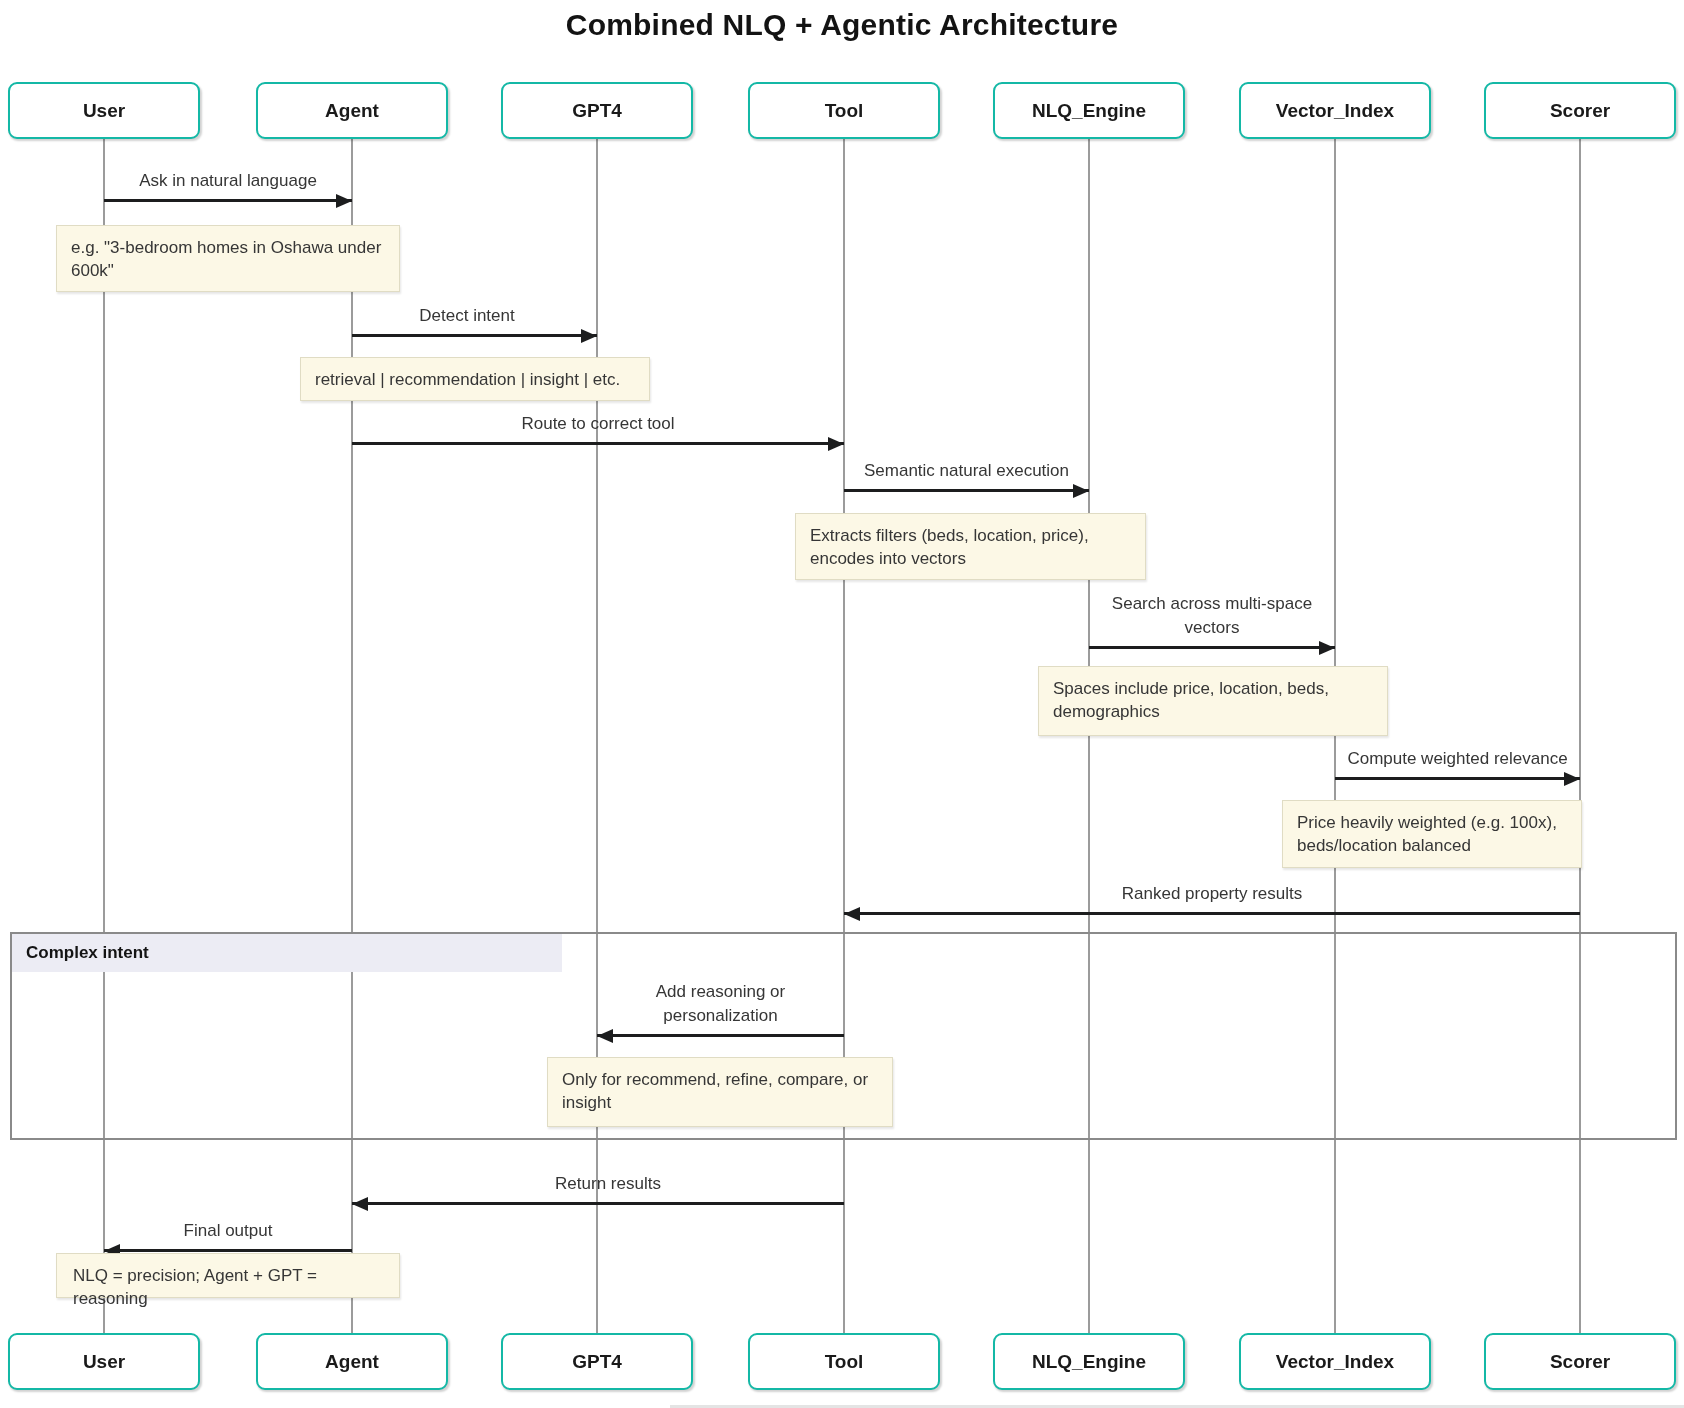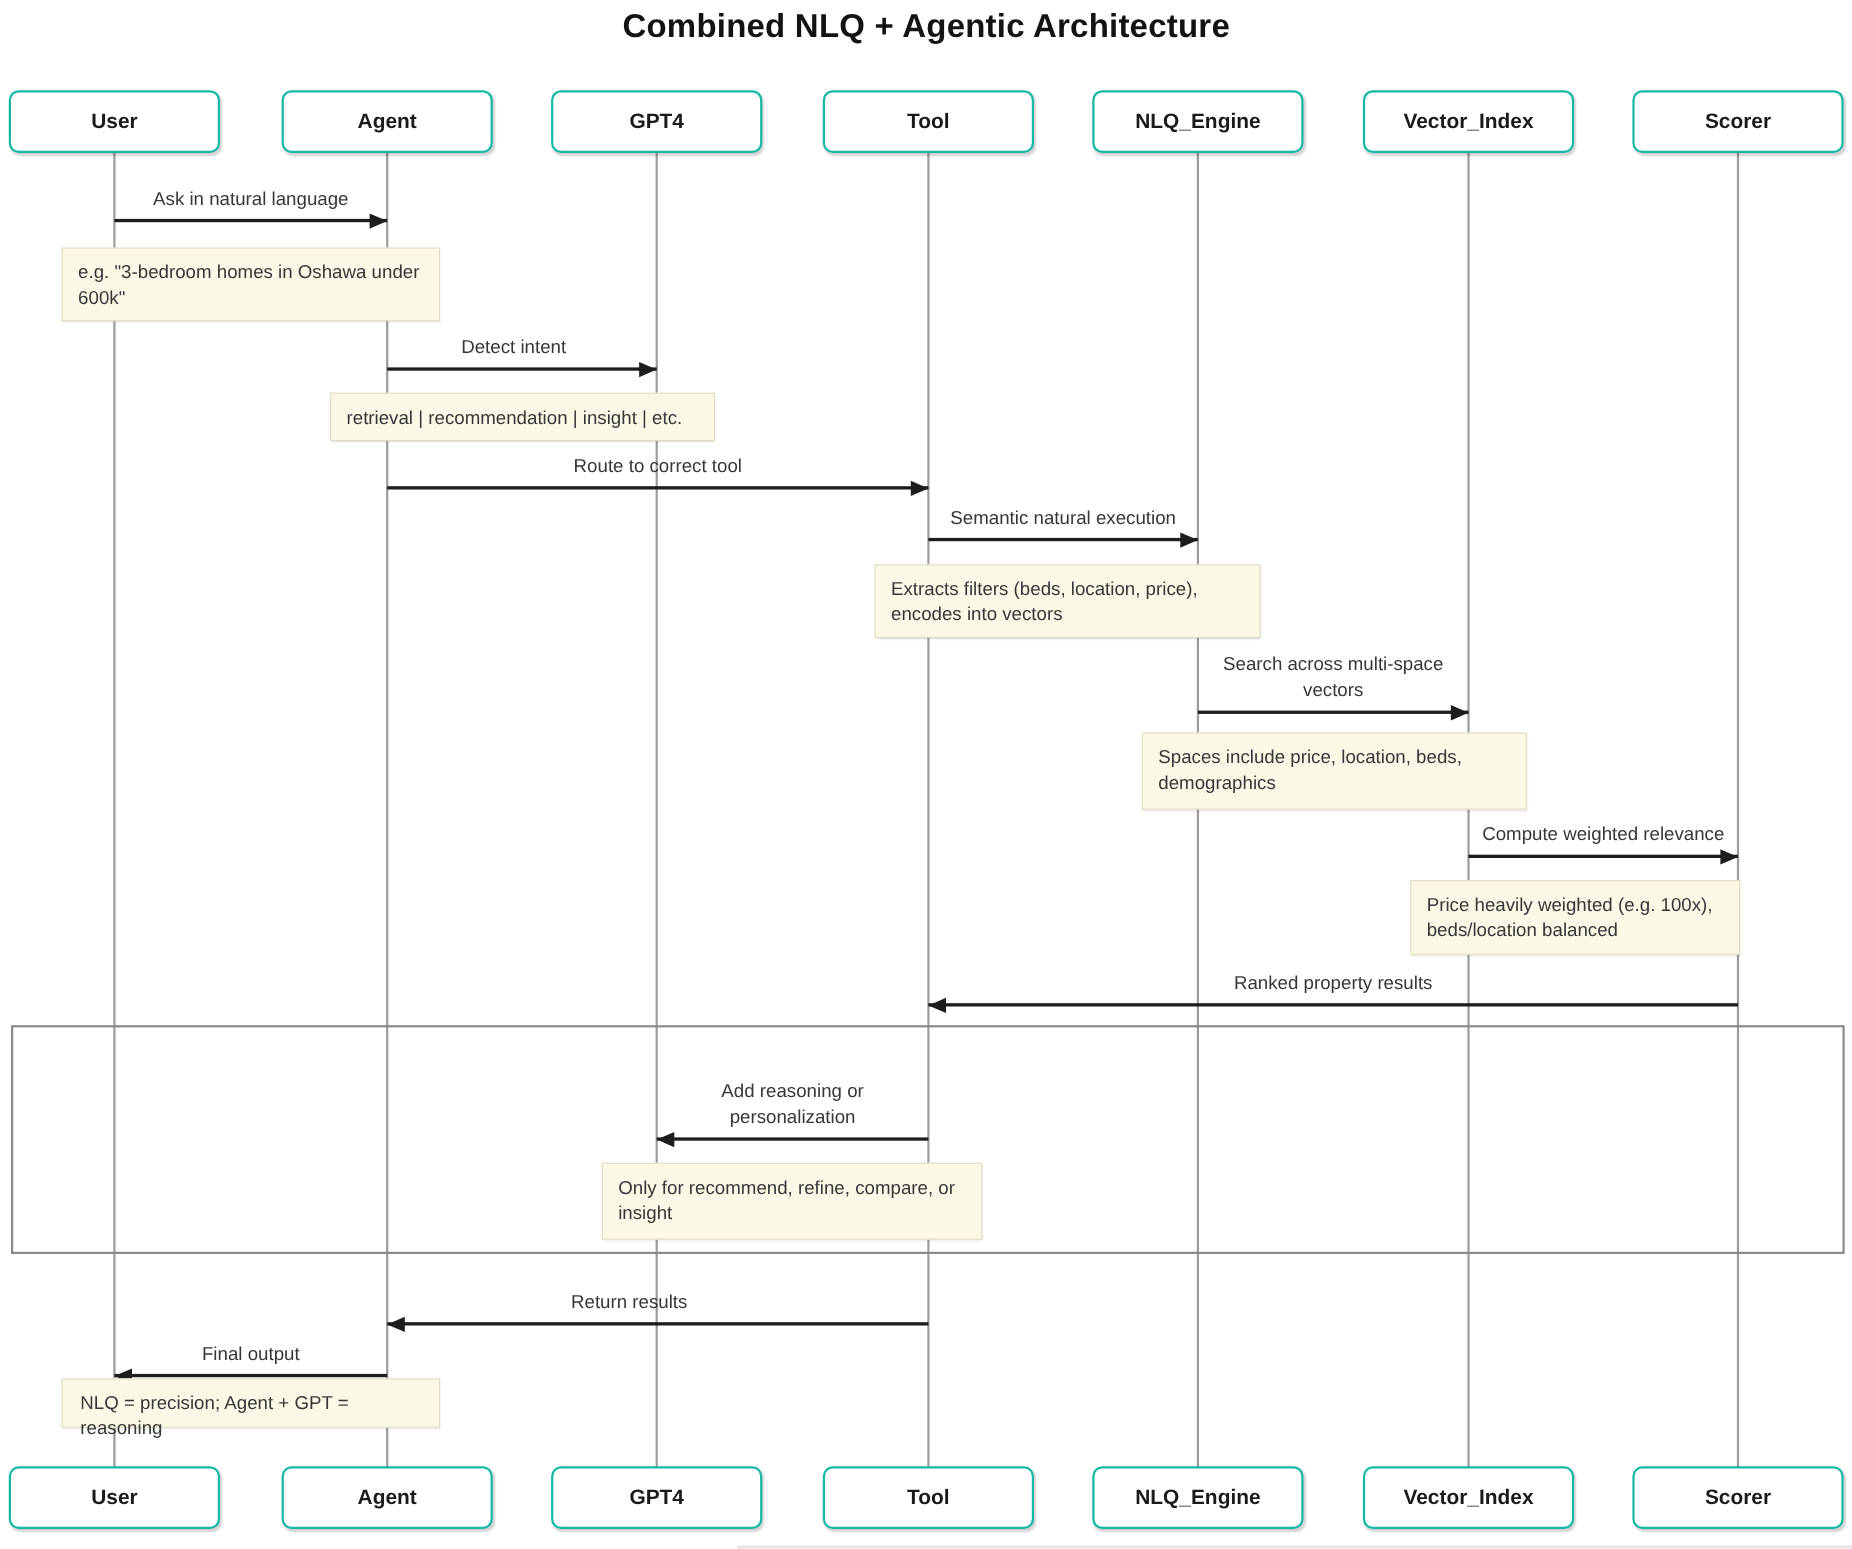--- a/index.html
+++ b/index.html
@@ -61,20 +61,23 @@
       <div class="lifeline" style="left: 103px; top: 138px; height: 1196px;"></div>
       <div class="lifeline" style="left: 351px; top: 138px; height: 1196px;"></div>
       <div class="lifeline" style="left: 596px; top: 138px; height: 1196px;"></div>
       <div class="lifeline" style="left: 843px; top: 138px; height: 1196px;"></div>
       <div class="lifeline" style="left: 1088px; top: 138px; height: 1196px;"></div>
       <div class="lifeline" style="left: 1334px; top: 138px; height: 1196px;"></div>
       <div class="lifeline" style="left: 1579px; top: 138px; height: 1196px;"></div>
     </div>
 
   <div class="frame" id="frame-box" style="left: 10px; top: 932px; width: 1667px; height: 208px;"></div>
+  <div class="frame-label" id="frame-label" style="left: 12px; top: 934px; width: 550px; height: 38px;">
+    <span>Complex intent</span>
+  </div>
 
   <div id="messages">
       <div class="msg" style="left: 104px; top: 199px; width: 248px; height: 3px;">
         <div class="line"></div>
         <div class="head-right"></div>
       </div>
       <div class="msg-label" style="left: 228px; bottom: 1214px; margin-top: 41px;">Ask in natural language</div>
       <div class="msg" style="left: 352px; top: 334px; width: 245px; height: 3px;">
         <div class="line"></div>
         <div class="head-right"></div>
@@ -109,21 +112,21 @@
       <div class="msg" style="left: 597px; top: 1034px; width: 247px; height: 3px;">
         <div class="line"></div>
         <div class="head-left"></div>
       </div>
       <div class="msg-label" style="left: 720.5px; bottom: 379px;">Add reasoning or
 personalization</div>
       <div class="msg" style="left: 352px; top: 1202px; width: 492px; height: 3px;">
         <div class="line"></div>
         <div class="head-left"></div>
       </div>
-      <div class="msg-label" style="left: 572px; bottom: 211px; text-align: right;">Return results</div>
+      <div class="msg-label" style="left: 608px; bottom: 211px; text-align: right;">Return results</div>
       <div class="msg" style="left: 104px; top: 1249px; width: 248px; height: 3px;">
         <div class="line"></div>
         <div class="head-left"></div>
       </div>
       <div class="msg-label" style="left: 228px; bottom: 164px;">Final output</div>
     </div>
   <div id="notes">
       <div class="note" style="left: 56px; top: 225px; width: 344px; height: 67px;">e.g. "3-bedroom homes in Oshawa under 600k"</div>
       <div class="note" style="left: 300px; top: 357px; width: 350px; height: 44px;">retrieval | recommendation | insight | etc.</div>
       <div class="note" style="left: 795px; top: 513px; width: 351px; height: 67px;">Extracts filters (beds, location, price), encodes into vectors</div>

